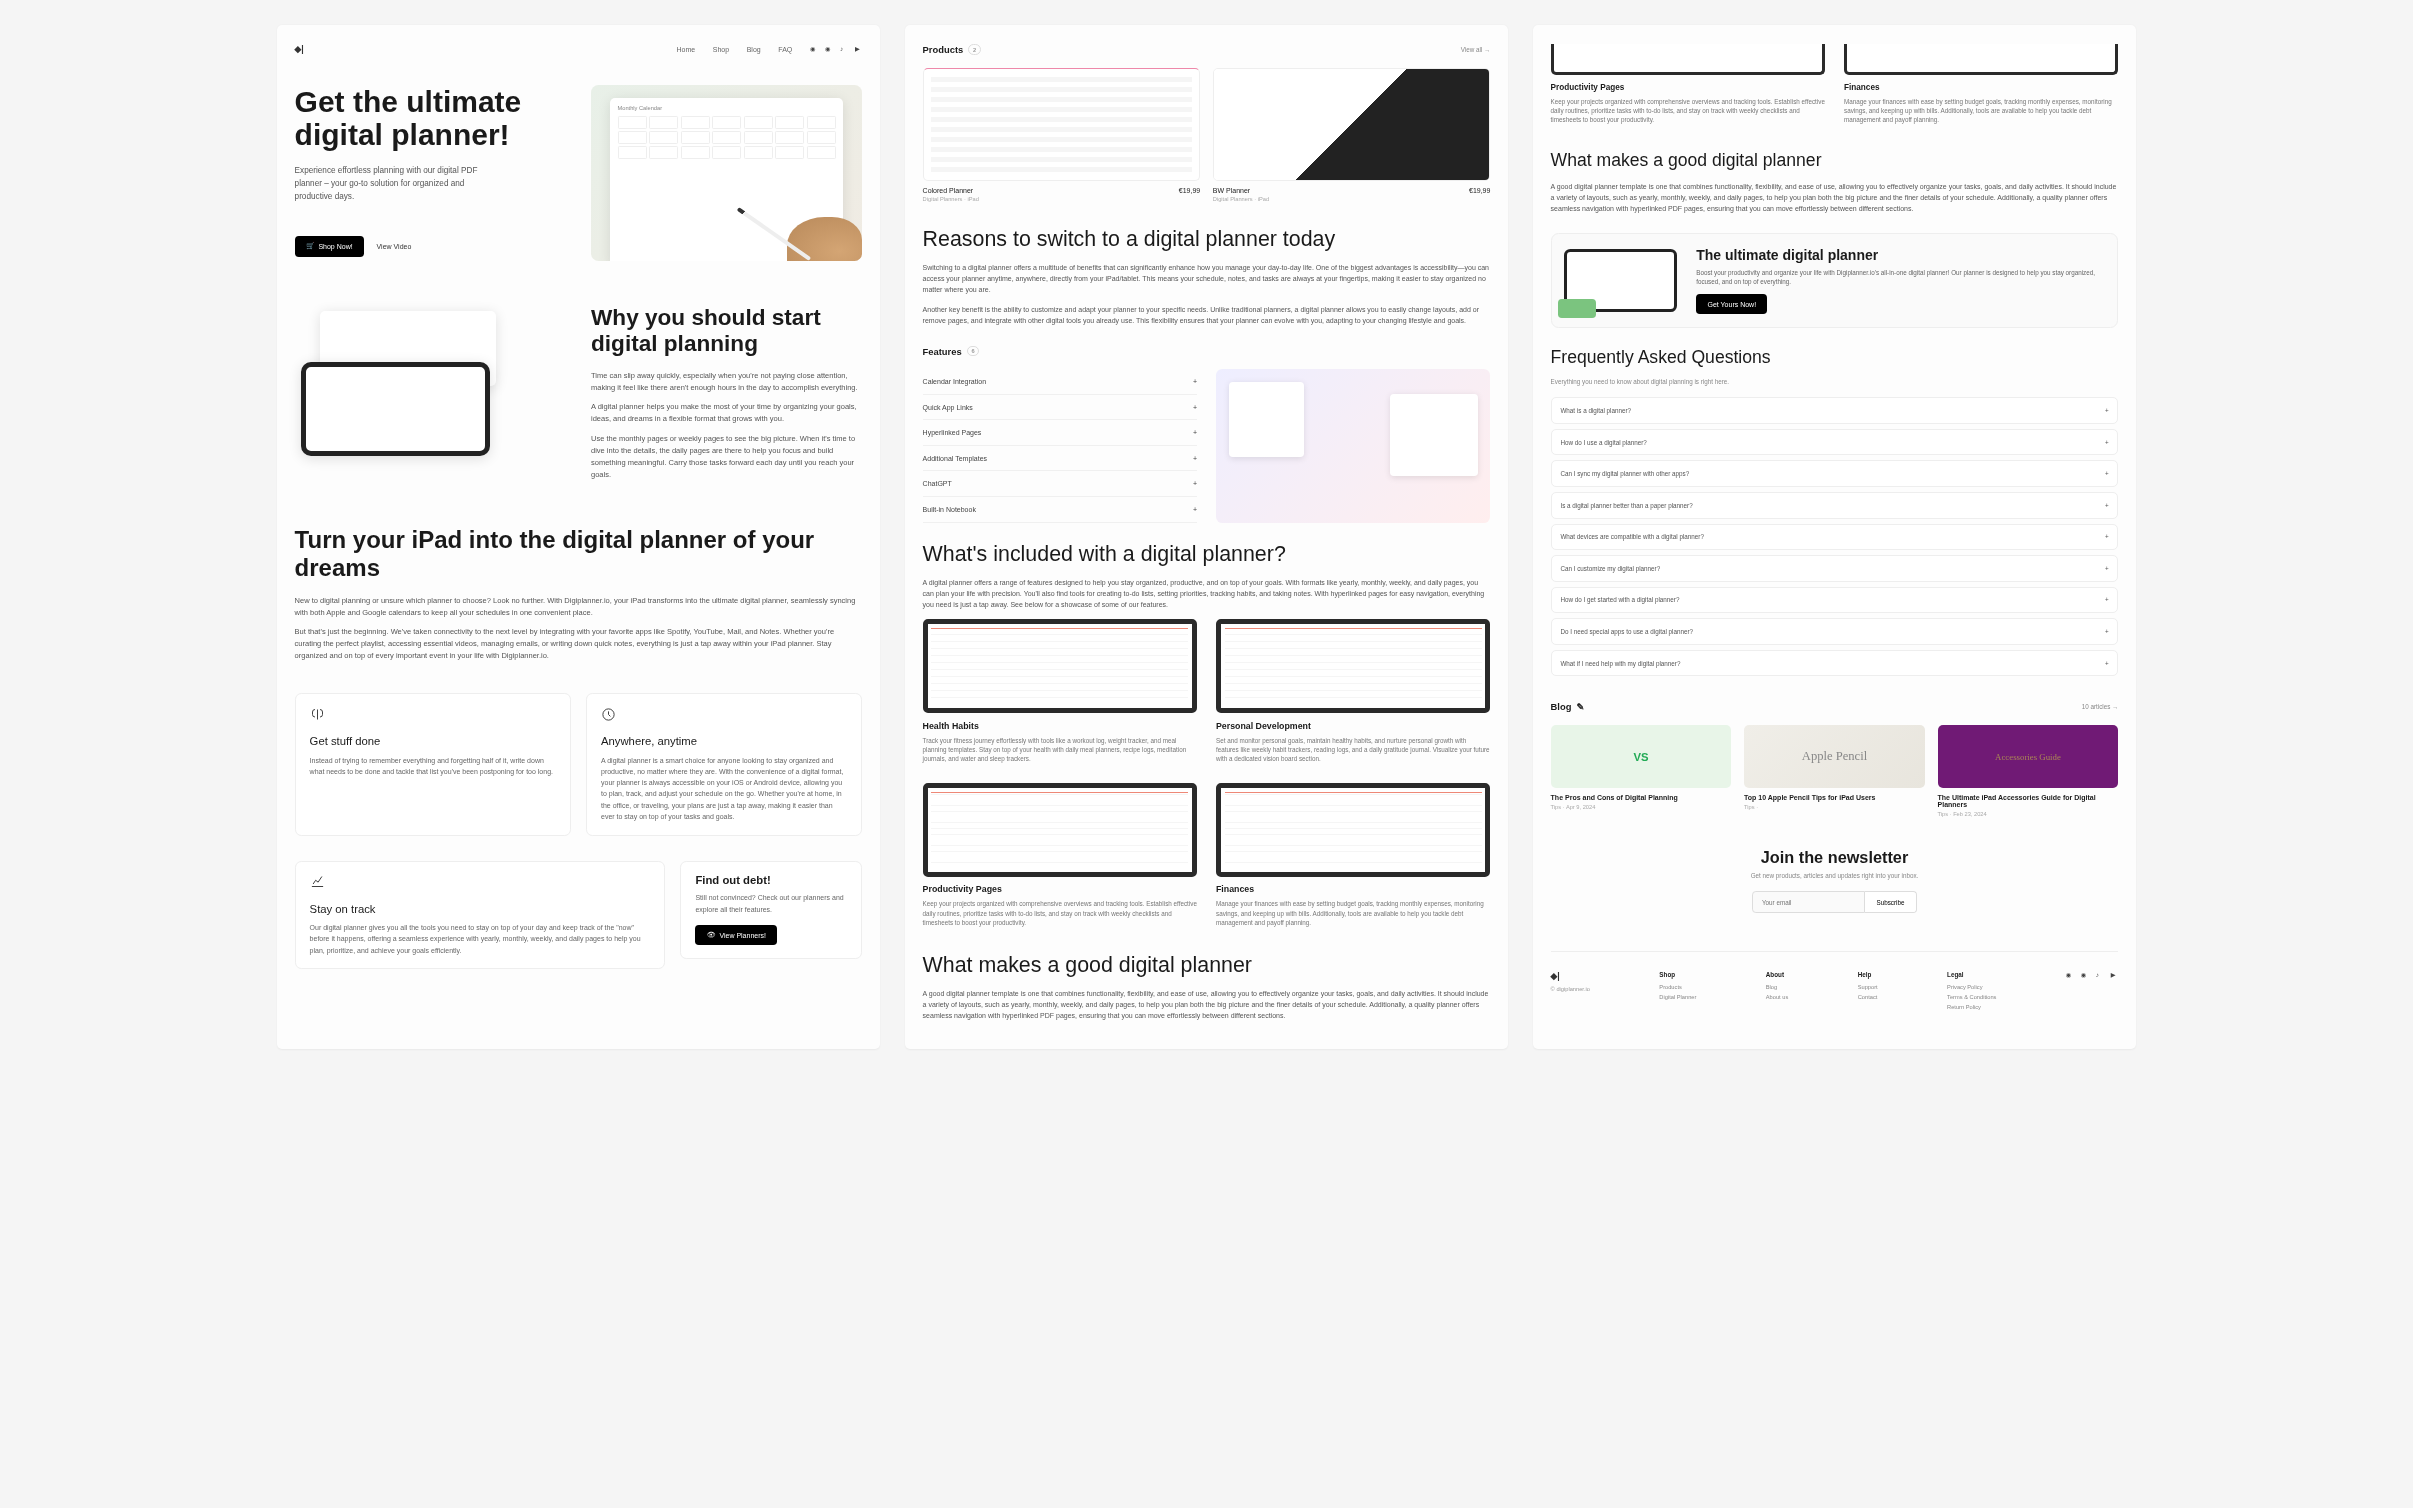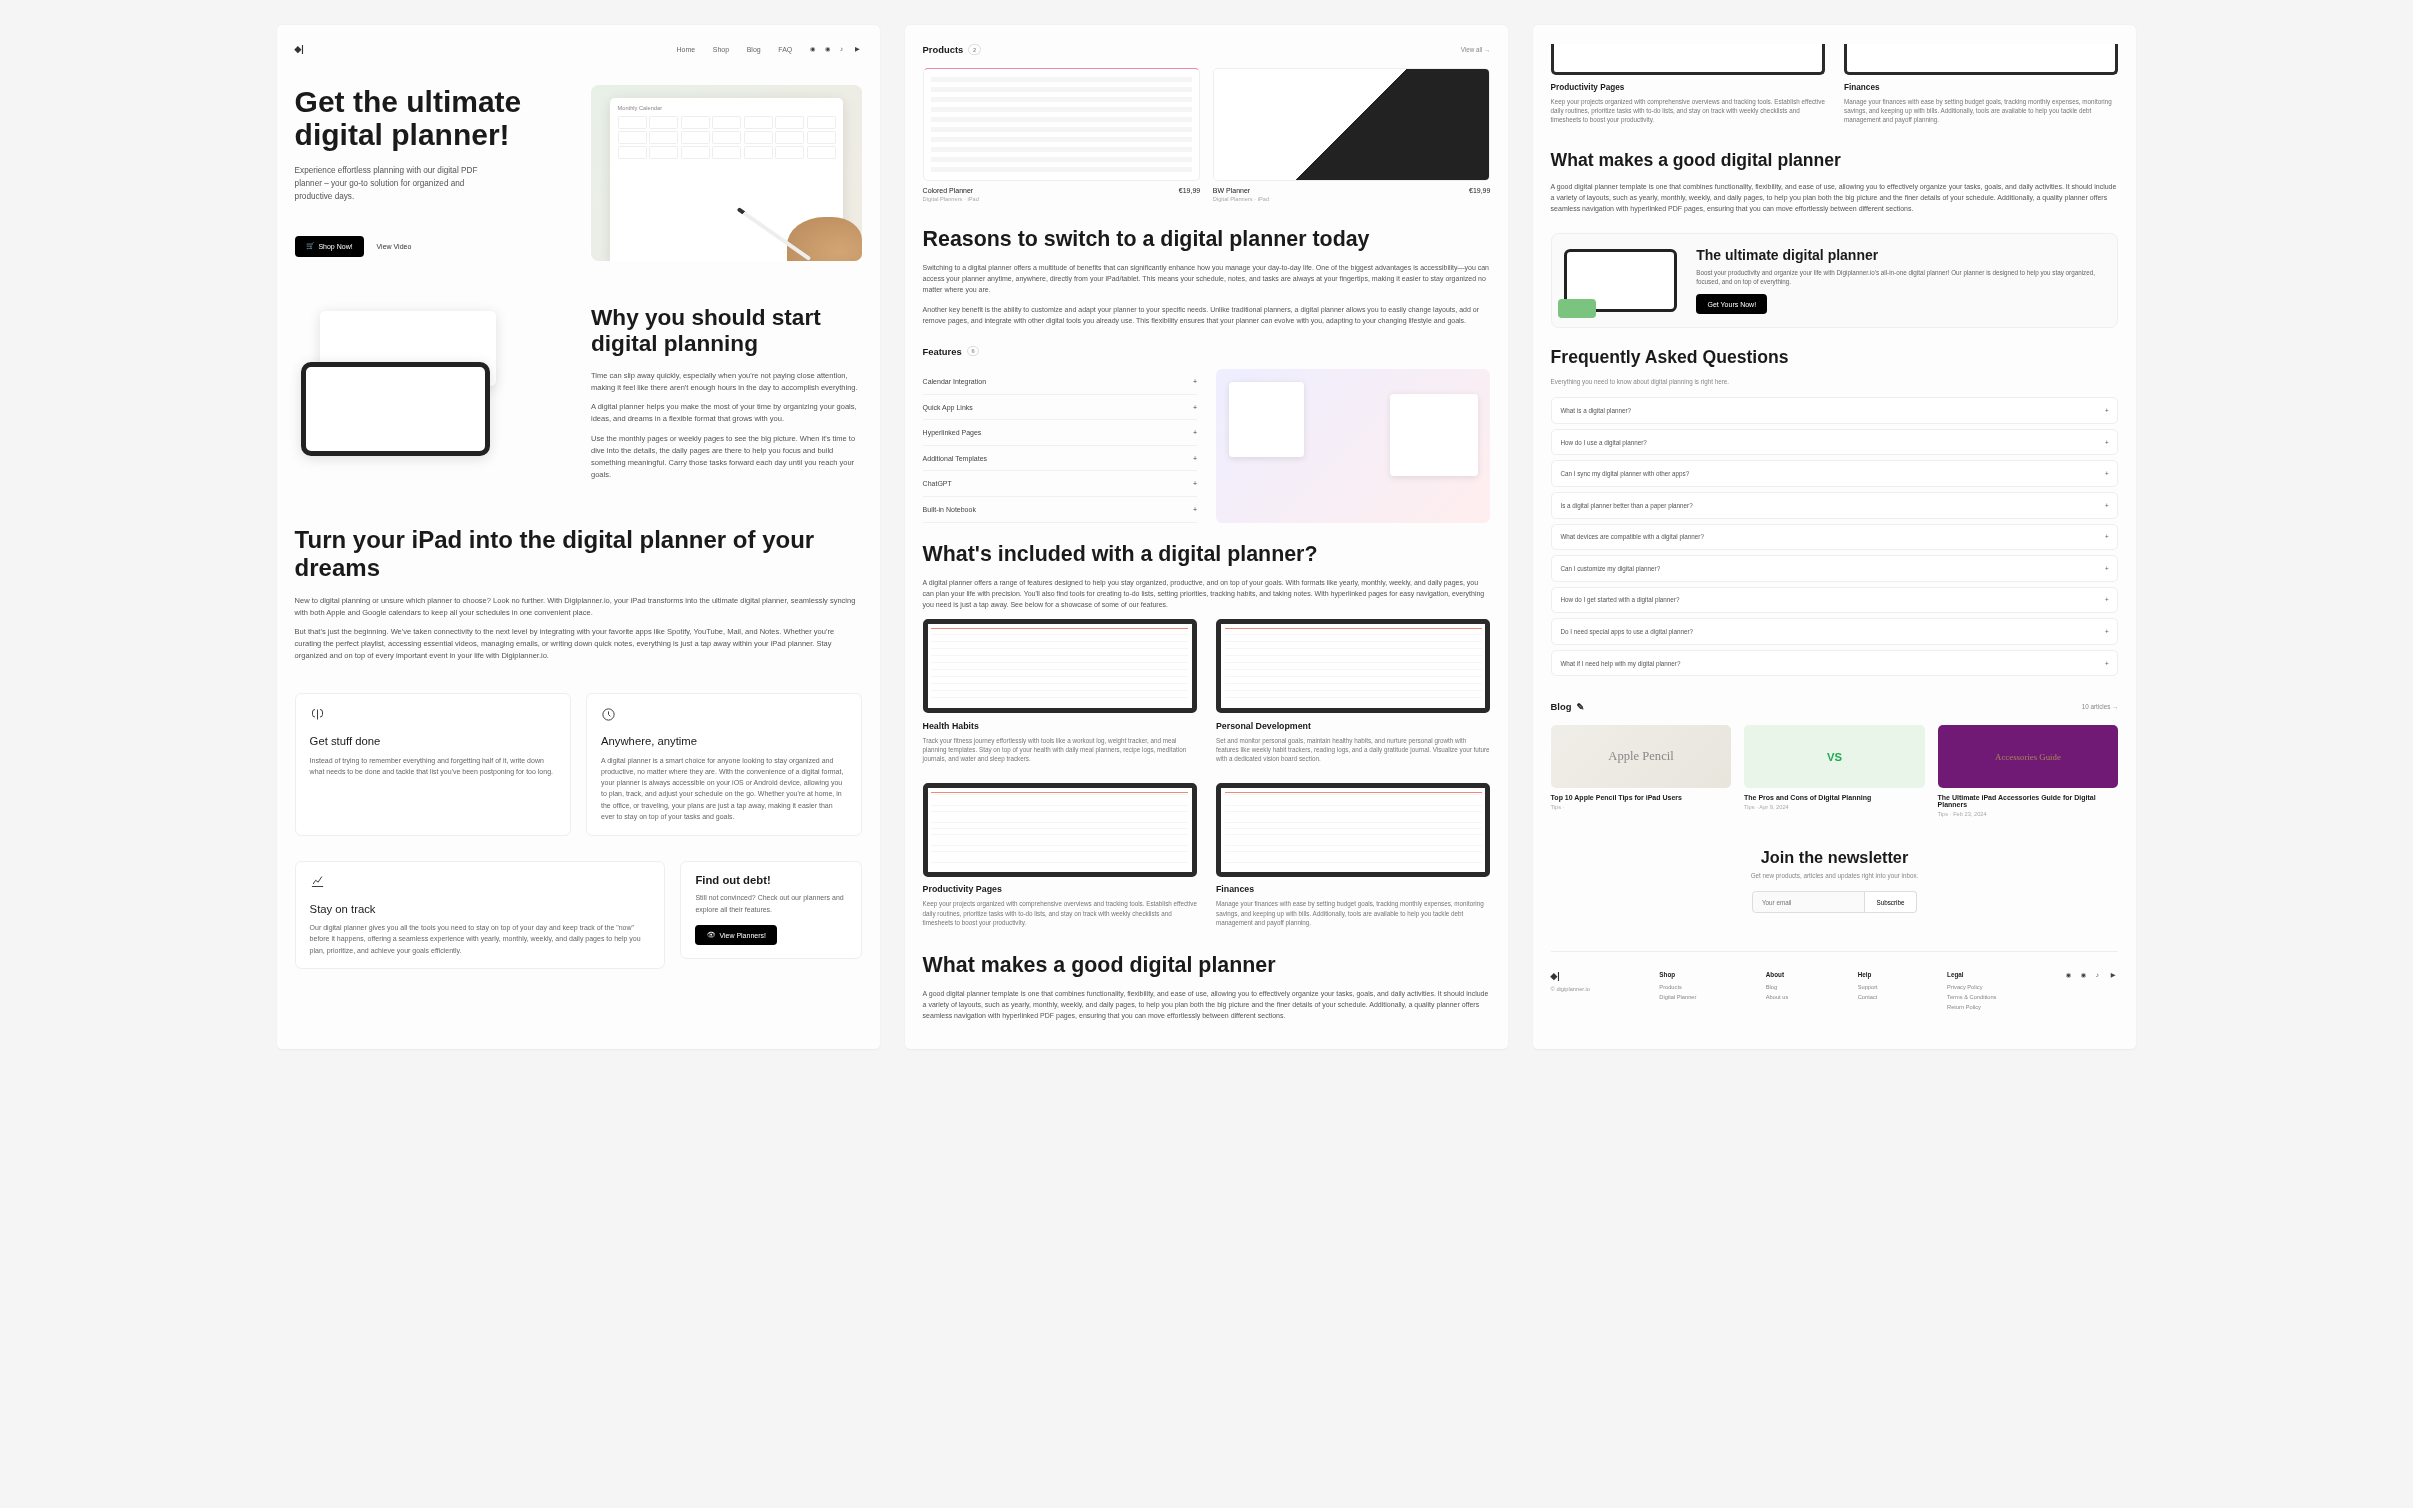--- a/index.html
+++ b/index.html
@@ -54,21 +54,21 @@
 .badge { font-size: 5.7px; color: #999; padding: 1.3px 3.8px; border: 0.6px solid #ddd; border-radius: 6.3px; }
 .view-all { font-size: 6.3px; color: #888; text-decoration: none; }
 
 .product-row { display: flex; gap: 12.6px; margin-bottom: 25px; }
 .product-card { flex: 1; }
 .product-img { height: 113px; border-radius: 5px; margin-bottom: 6.3px; background: #fff; border: 0.6px solid #eee; position: relative; overflow: hidden; }
 .product-name-row { display: flex; justify-content: space-between; font-size: 7px; }
 .product-meta { font-size: 5.7px; color: #aaa; margin-top: 1.9px; }
 .product-img.dark::before { content: ''; position: absolute; inset: 0; background: linear-gradient(135deg, #fff 50%, #222 50%); }
 
-h2.big { font-size: 21.4px; font-weight: 700; margin-bottom: 10px; }
+h2.big { font-size: 21.4px; font-weight: 400; margin-bottom: 10px; }
 .body-text { font-size: 7px; color: #555; line-height: 1.6; margin-bottom: 8.8px; }
 .facc-row { display: flex; gap: 19px; }
 .facc-left { flex: 1; }
 .facc-item { padding: 8.8px 0; border-bottom: 0.6px solid #f0f0f0; display: flex; justify-content: space-between; font-size: 7px; color: #444; cursor: pointer; }
 .facc-img { flex: 1; background: linear-gradient(135deg, #eef, #fee); border-radius: 6.3px; min-height: 126px; position: relative; }
 .facc-mock { position: absolute; background: #fff; border-radius: 3.8px; box-shadow: 0 1.3px 6.3px rgba(0,0,0,0.1); }
 
 .included-grid { display: grid; grid-template-columns: 1fr 1fr; gap: 19px; }
 .included-card { }
 .included-img { height: 94px; border-radius: 5px; margin-bottom: 7.5px; border: 5px solid #2a2a2a; background: #fff; padding: 3.8px; }
@@ -417,32 +417,32 @@
 
   <div class="section-title-row" style="margin-top:25px">
     <div class="section-title">
           <span>Blog</span>
           <span>✎</span>
         </div>
     <a class="view-all"><span>10 articles</span> →</a>
   </div>
   <div class="blog-row">
     <div class="blog-card">
+      <div class="blog-img b2">
+            <span style="font-weight:700;font-size:11.3px;color:#2a5">VS</span>
+          </div>
+      <h4>The Pros and Cons of Digital Planning</h4>
+      <div class="meta"><span>Tips</span> · <span>Apr 9, 2024</span></div>
+    </div>
+    <div class="blog-card">
       <div class="blog-img b1">
             <span style="font-family:cursive;font-size:12.6px;color:#888">Apple Pencil</span>
           </div>
       <h4>Top 10 Apple Pencil Tips for iPad Users</h4>
       <div class="meta"><span>Tips</span> · <span></span></div>
-    </div>
-    <div class="blog-card">
-      <div class="blog-img b2">
-            <span style="font-weight:700;font-size:11.3px;color:#2a5">VS</span>
-          </div>
-      <h4>The Pros and Cons of Digital Planning</h4>
-      <div class="meta"><span>Tips</span> · <span>Apr 9, 2024</span></div>
     </div>
     <div class="blog-card">
       <div class="blog-img b3">
             <span style="font-family:cursive;font-size:8.8px;color:#a85">Accessories Guide</span>
           </div>
       <h4>The Ultimate iPad Accessories Guide for Digital Planners</h4>
       <div class="meta"><span>Tips</span> · <span>Feb 23, 2024</span></div>
     </div>
   </div>
 

